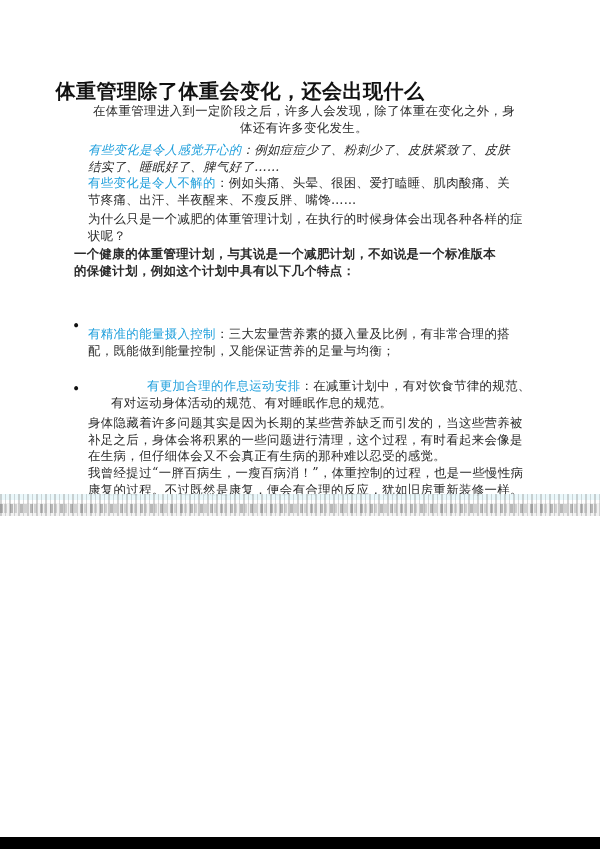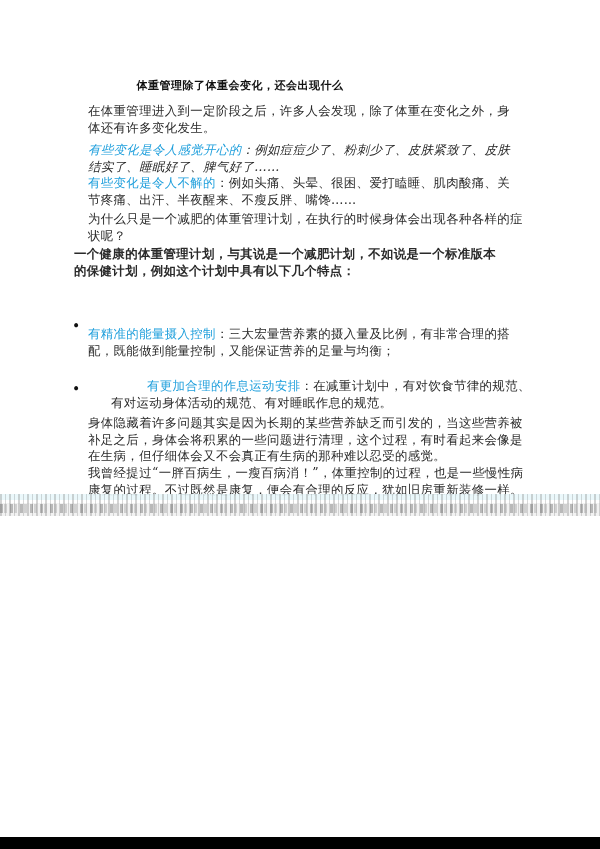--- a/index.html
+++ b/index.html
@@ -4,21 +4,21 @@
   <style>
     html, body { margin: 0; padding: 0; }
     body {
       width: 600px; height: 849px; background: #ffffff; position: relative; overflow: hidden;
       font-family: "DejaVu Serif", "Liberation Serif", serif; color: #222;
     }
     .page { position: absolute; left: 0; top: 0; width: 600px; height: 837px; background: #fff; }
     .title {
       position: absolute; top: 78px; left: 0; width: 480px; text-align: center;
       font-family: "DejaVu Sans", "Liberation Sans", sans-serif; font-weight: bold;
-      font-size: 11px; color: #111; letter-spacing: 0.5px;
+      font-size: 20px; color: #111; letter-spacing: 0.5px;
     }
     .p {
       position: absolute; font-size: 12.4px; line-height: 16.5px; color: #2a2a2a; letter-spacing: 0.4px;
     }
     .hl { color: #1f9fdc; font-family: "DejaVu Sans", "Liberation Sans", sans-serif; }
     .bullet { position: absolute; left: 72px; font-size: 14px; color: #111; }
     .noise {
       position: absolute; left: 0; top: 494px; width: 600px; height: 22px;
       background: repeating-linear-gradient(90deg, rgba(120,120,120,0.35) 0 2px, transparent 2px 5px, rgba(90,90,90,0.25) 5px 6px, transparent 6px 9px),
                   linear-gradient(180deg, #e9f8fb 0 6px, #ffffff 6px 9px, #f1f1f1 9px 22px);
@@ -29,21 +29,21 @@
       background: repeating-linear-gradient(90deg, rgba(60,60,60,0.35) 0 3px, transparent 3px 4px, rgba(150,150,150,0.4) 4px 7px, transparent 7px 10px);
     }
     .bottom-bar { position: absolute; left: 0; top: 837px; width: 600px; height: 12px; background: #000; }
   </style>
 </head>
 <body>
 
 <div class="page">
   <div class="title">体重管理除了体重会变化，还会出现什么</div>
 
-  <div class="p" style="left:88px; top:103px; width:432px;">在体重管理进入到一定阶段之后，许多人会发现，除了体重在变化之外，身体还有许多变化发生。</div>
+  <div class="p" style="left:88px; top:103px; width:432px;text-align:center;">在体重管理进入到一定阶段之后，许多人会发现，除了体重在变化之外，身体还有许多变化发生。</div>
 
   <div class="p" style="left:88px; top:142px; width:432px;font-style:italic;">
     <span class="hl">有些变化是令人感觉开心的</span><span>：例如痘痘少了、粉刺少了、皮肤紧致了、皮肤结实了、睡眠好了、脾气好了……</span>
   </div>
 
   <div class="p" style="left:88px; top:175px; width:432px;">
     <span class="hl">有些变化是令人不解的</span><span>：例如头痛、头晕、很困、爱打瞌睡、肌肉酸痛、关节疼痛、出汗、半夜醒来、不瘦反胖、嘴馋……</span>
   </div>
 
   <div class="p" style="left:88px; top:211px; width:440px;">为什么只是一个减肥的体重管理计划，在执行的时候身体会出现各种各样的症状呢？</div>

